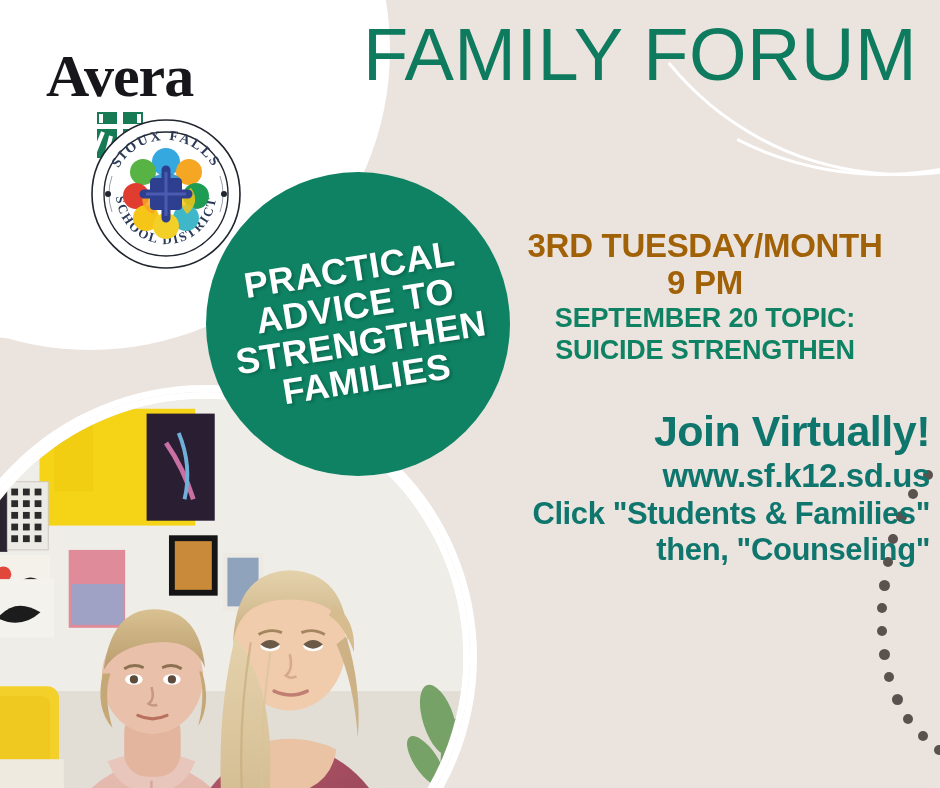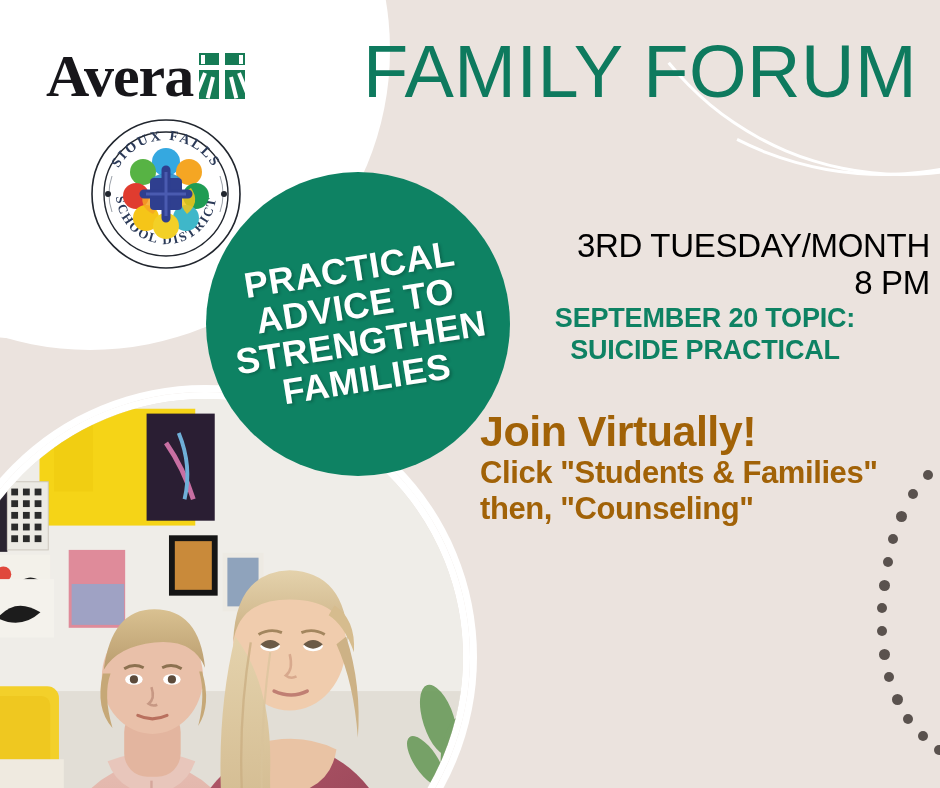--- a/index.html
+++ b/index.html
@@ -48,20 +48,21 @@
     border:3px solid transparent;
     border-bottom-color:#FFFFFF;
     transform:rotate(6deg);
   }
 
   
   .avera-logo{
     position:absolute; left:46px; top:46px;
     display:flex; align-items:center; gap:6px;
     z-index:6;
+    flex-direction:column;
   }
   .avera-word{
     font-family:"Liberation Serif", serif;
     font-weight:700;
     font-size:60px;
     line-height:60px;
     color:#17161A;
     letter-spacing:-1px;
   }
   .avera-mark{
@@ -131,21 +132,21 @@
     overflow:hidden;
     z-index:6;
     border:7px solid #FFFFFF;
     box-sizing:border-box;
   }
   .photo svg{display:block;width:100%;height:100%;}
 
   
   .title{
     position:absolute;
-    left:360px; top:36px;
+    left:360px; top:19px;
     width:560px;
     text-align:center;
     color:#0E7A5E;
     font-family:"Liberation Sans", sans-serif;
     font-weight:400;
     font-size:74px;
     line-height:0.97;
     letter-spacing:0.5px;
     z-index:8;
   }
@@ -153,44 +154,43 @@
 
   .when{
     position:absolute;
     left:480px; top:228px;
     width:450px;
     text-align:center;
     z-index:8;
   }
   .when .big{
     display:block;
-    font-weight:400;
+    font-weight:700;
     font-size:33px;
     line-height:1.12;
-    color:#000000;
+    color:#a16207;
     letter-spacing:-0.3px;
-    text-align:right;
   }
   .when .topic{
     display:block;
     font-weight:800;
     font-size:27px;
     line-height:1.16;
     color:#0E8263;
     letter-spacing:-0.2px;
     margin-top:1px;
   }
 
   .join{
     position:absolute;
     left:480px; top:408px;
     width:450px;
-    text-align:left;
+    text-align:right;
     z-index:8;
-    color:#a16207;
+    color:#0f766e;
   }
   .join .jv{
     display:block;
     font-weight:700;
     font-size:43px;
     line-height:1.1;
     letter-spacing:-0.5px;
   }
   .join .url{
     display:block;
@@ -439,25 +439,26 @@
       <span>FAMILIES</span>
     </div>
   </div>
 
   <div class="title">
     <span class="ln">FAMILY FORUM</span>
   </div>
 
   <div class="when">
     <span class="big">3RD TUESDAY/MONTH</span>
-    <span class="big">8 PM</span>
+    <span class="big">9 PM</span>
     <span class="topic">SEPTEMBER 20 TOPIC:</span>
-    <span class="topic">SUICIDE PRACTICAL</span>
+    <span class="topic">SUICIDE STRENGTHEN</span>
   </div>
 
   <div class="join">
     <span class="jv">Join Virtually!</span>
+    <span class="url">www.sf.k12.sd.us</span>
     <span class="step">Click "Students &amp; Families"</span>
     <span class="step">then, "Counseling"</span>
   </div>
 
 
 </div>
 
 </body></html>

